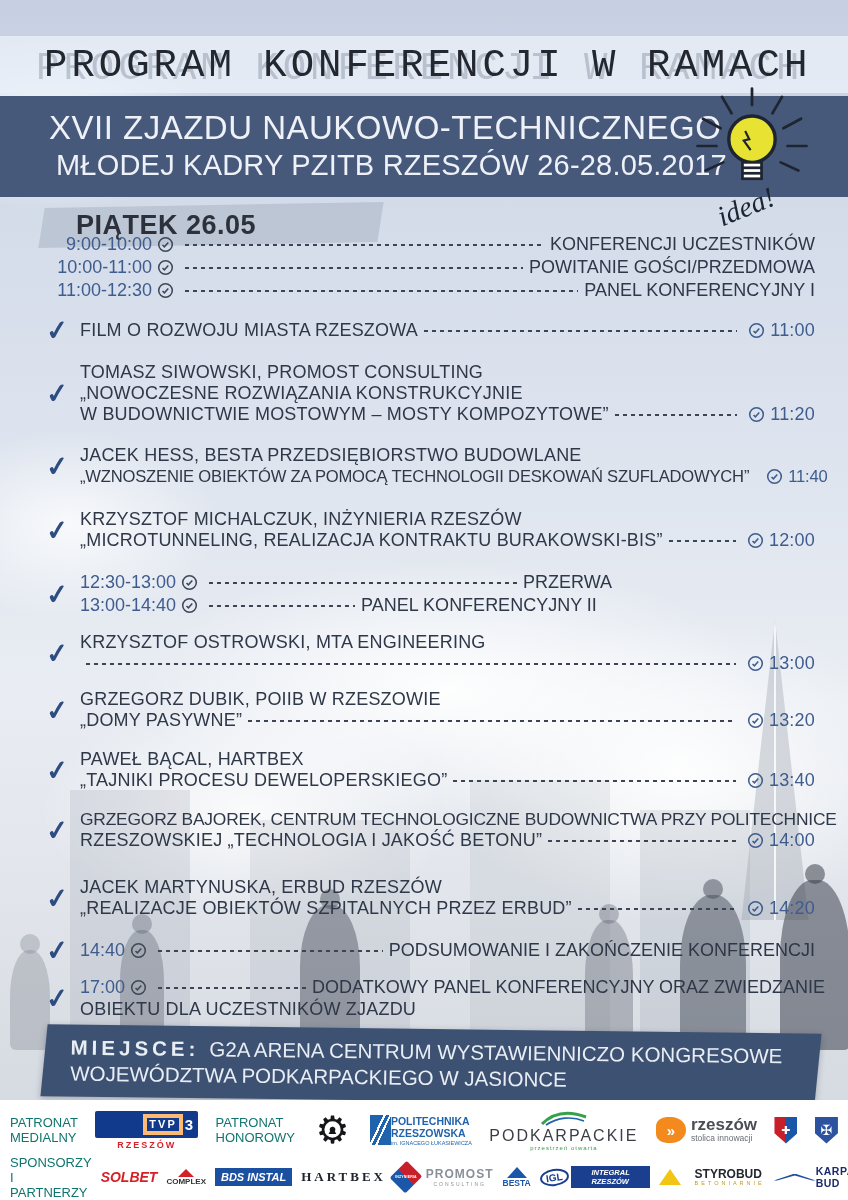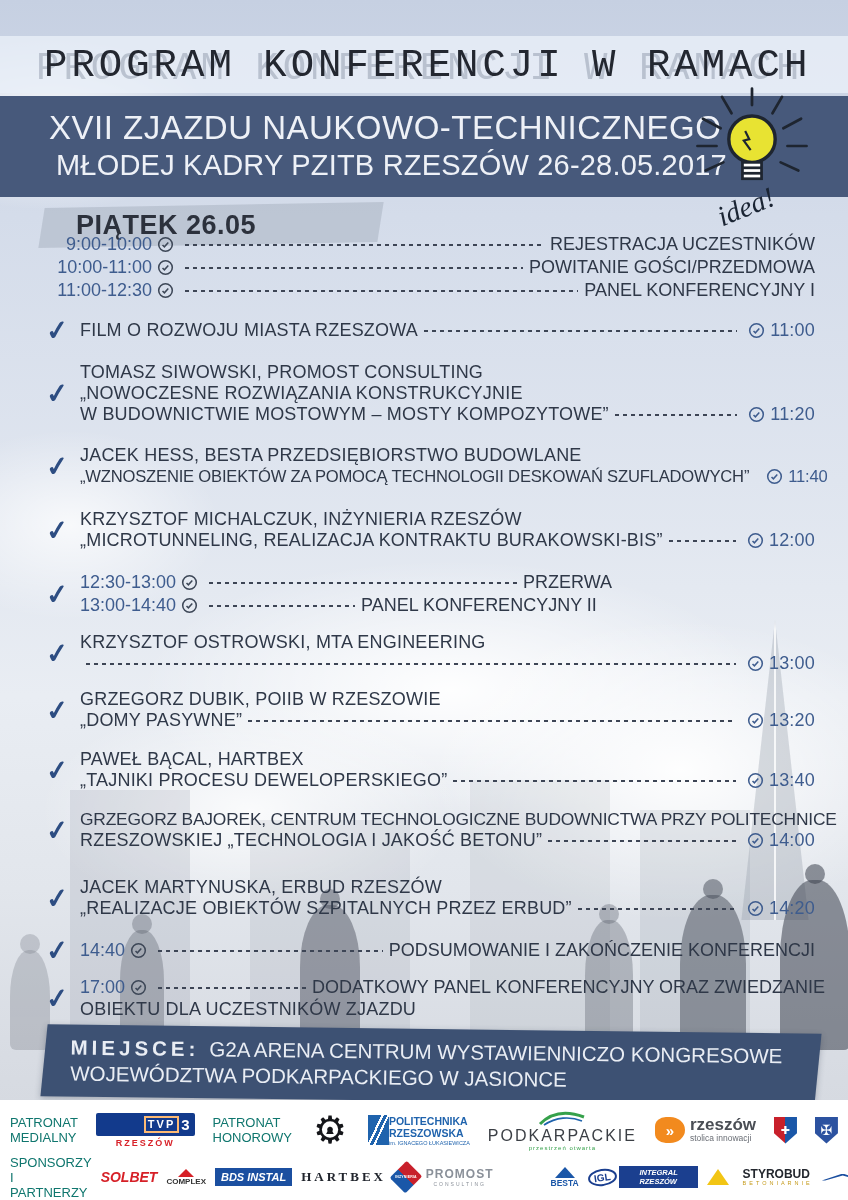--- a/index.html
+++ b/index.html
@@ -75,21 +75,21 @@
   .venue-inner{transform:skewX(5deg);padding:10px 14px 0 26px;color:#e9edf4;font-size:20.5px;line-height:26px;}
   .venue-label{font-weight:bold;letter-spacing:4px;margin-right:10px;}
 
   
   .footer{position:absolute;left:0;right:0;bottom:0;height:100px;background:#ffffff;}
   .frow1{position:absolute;top:6px;left:10px;right:10px;height:48px;display:flex;align-items:center;justify-content:space-between;}
   .frow2{position:absolute;top:58px;left:10px;right:6px;height:38px;display:flex;align-items:center;gap:9px;}
   .flabel{font-size:13px;line-height:15px;color:#0f766e;}
   .logo{display:flex;flex-direction:column;align-items:center;line-height:1;}
   .tvp-top{display:flex;align-items:center;gap:2px;background:#123a8c;padding:3px 5px;border-radius:2px;}
-  .tvp-letters{color:#fff;font-size:11px;font-weight:bold;border:2px solid #fdba74;padding:1px 2px;letter-spacing:2px;margin-left:43px;}
+  .tvp-letters{color:#fff;font-size:11px;font-weight:bold;border:4px solid #fdba74;padding:1px 2px;letter-spacing:2px;margin-left:43px;}
   .tvp-3{color:#fff;font-size:15px;font-weight:bold;}
   .tvp-city{color:#d8232a;font-size:9px;font-weight:bold;letter-spacing:2px;margin-top:3px;}
   .gear{position:relative;width:40px;height:40px;display:flex;align-items:center;justify-content:center;}
   .gear-g{font-size:38px;color:#15161a;line-height:1;}
   .gear-t{position:absolute;font-size:13px;color:#15161a;top:12px;}
   .prz{display:flex;align-items:center;gap:0;}
   .prz-icon{width:21px;height:30px;background:#1f63ad;
     background-image:linear-gradient(115deg,transparent 38%,#fff 38% 45%,transparent 45% 55%,#fff 55% 61%,transparent 61%);}
   .prz-l{font-size:10.5px;font-weight:bold;color:#1f63ad;line-height:12px;}
   .prz-s{font-size:5.5px;color:#1f63ad;margin-top:1px;}
@@ -110,21 +110,21 @@
   .cx-roof{width:0;height:0;border-left:8px solid transparent;border-right:8px solid transparent;border-bottom:8px solid #d62027;}
   .cx-name{font-size:8px;font-weight:bold;color:#333;}
   .bds{background:#1b4fa0;color:#fff;font-style:italic;font-weight:bold;font-size:11px;padding:3px 6px;}
   .hartbex{font-family:"Liberation Serif",serif;font-weight:bold;letter-spacing:3px;font-size:13px;color:#20242c;}
   .diamond{width:24px;height:24px;transform:rotate(45deg);background:linear-gradient(180deg,#c8202b 50%,#1a57a8 50%);
     display:flex;align-items:center;justify-content:center;border-radius:2px;}
   .diamond span{transform:rotate(-45deg);color:#fff;font-size:3.5px;font-weight:bold;letter-spacing:.2px;}
   .promost{display:flex;flex-direction:column;align-items:center;}
   .pm-name{font-size:12px;font-weight:bold;color:#8a9099;letter-spacing:1px;}
   .pm-sub{font-size:5px;color:#8a9099;letter-spacing:2px;}
-  .besta{display:flex;flex-direction:column;align-items:center;margin-left:48px;}
+  .besta{display:flex;flex-direction:column;align-items:center;}
   .bs-tri{width:0;height:0;border-left:10px solid transparent;border-right:10px solid transparent;border-bottom:11px solid #1b57a8;}
   .bs-name{font-size:8.5px;font-weight:bold;color:#1b57a8;}
   .igl{display:flex;align-items:center;gap:3px;}
   .igl-oval{border:2px solid #1b3f8f;border-radius:50%;padding:1px 4px;font-size:10px;font-weight:bold;color:#1b3f8f;transform:rotate(-8deg);}
   .igl-bar{background:#1b3f8f;color:#fff;font-style:italic;font-size:7.5px;font-weight:bold;padding:2px 20px;}
   .styro{display:flex;align-items:center;gap:14px;}
   .st-tri{width:0;height:0;border-left:11px solid transparent;border-right:11px solid transparent;border-bottom:16px solid #f2c514;}
   .st-name{font-size:12px;font-weight:800;color:#23272e;line-height:12px;}
   .st-sub{font-size:5.5px;letter-spacing:3px;color:#c59a1a;}
   .karpat{display:flex;flex-direction:row;align-items:center;justify-content:center;}
@@ -195,21 +195,21 @@
 
   <div class="srow">
     <span class="time tfix">9:00-10:00</span>
     <span class="clockwrap">
         <svg class="clock-svg" viewBox="0 0 20 20">
           <circle cx="10" cy="10" r="8" fill="none" stroke="#3d4757" stroke-width="1.8"></circle>
           <path d="M6.5 10.5l2.2 2.2 4.6-5" fill="none" stroke="#3d4757" stroke-width="1.8"></path>
         </svg>
       </span>
     <span class="leader"></span>
-    <span class="slabel">REJESTRACJA UCZESTNIKÓW</span>
+    <span class="slabel">KONFERENCJI UCZESTNIKÓW</span>
   </div>
   <div class="srow">
     <span class="time tfix">10:00-11:00</span>
     <span class="clockwrap">
         <svg class="clock-svg" viewBox="0 0 20 20">
           <circle cx="10" cy="10" r="8" fill="none" stroke="#3d4757" stroke-width="1.8"></circle>
           <path d="M6.5 10.5l2.2 2.2 4.6-5" fill="none" stroke="#3d4757" stroke-width="1.8"></path>
         </svg>
       </span>
     <span class="leader"></span>

